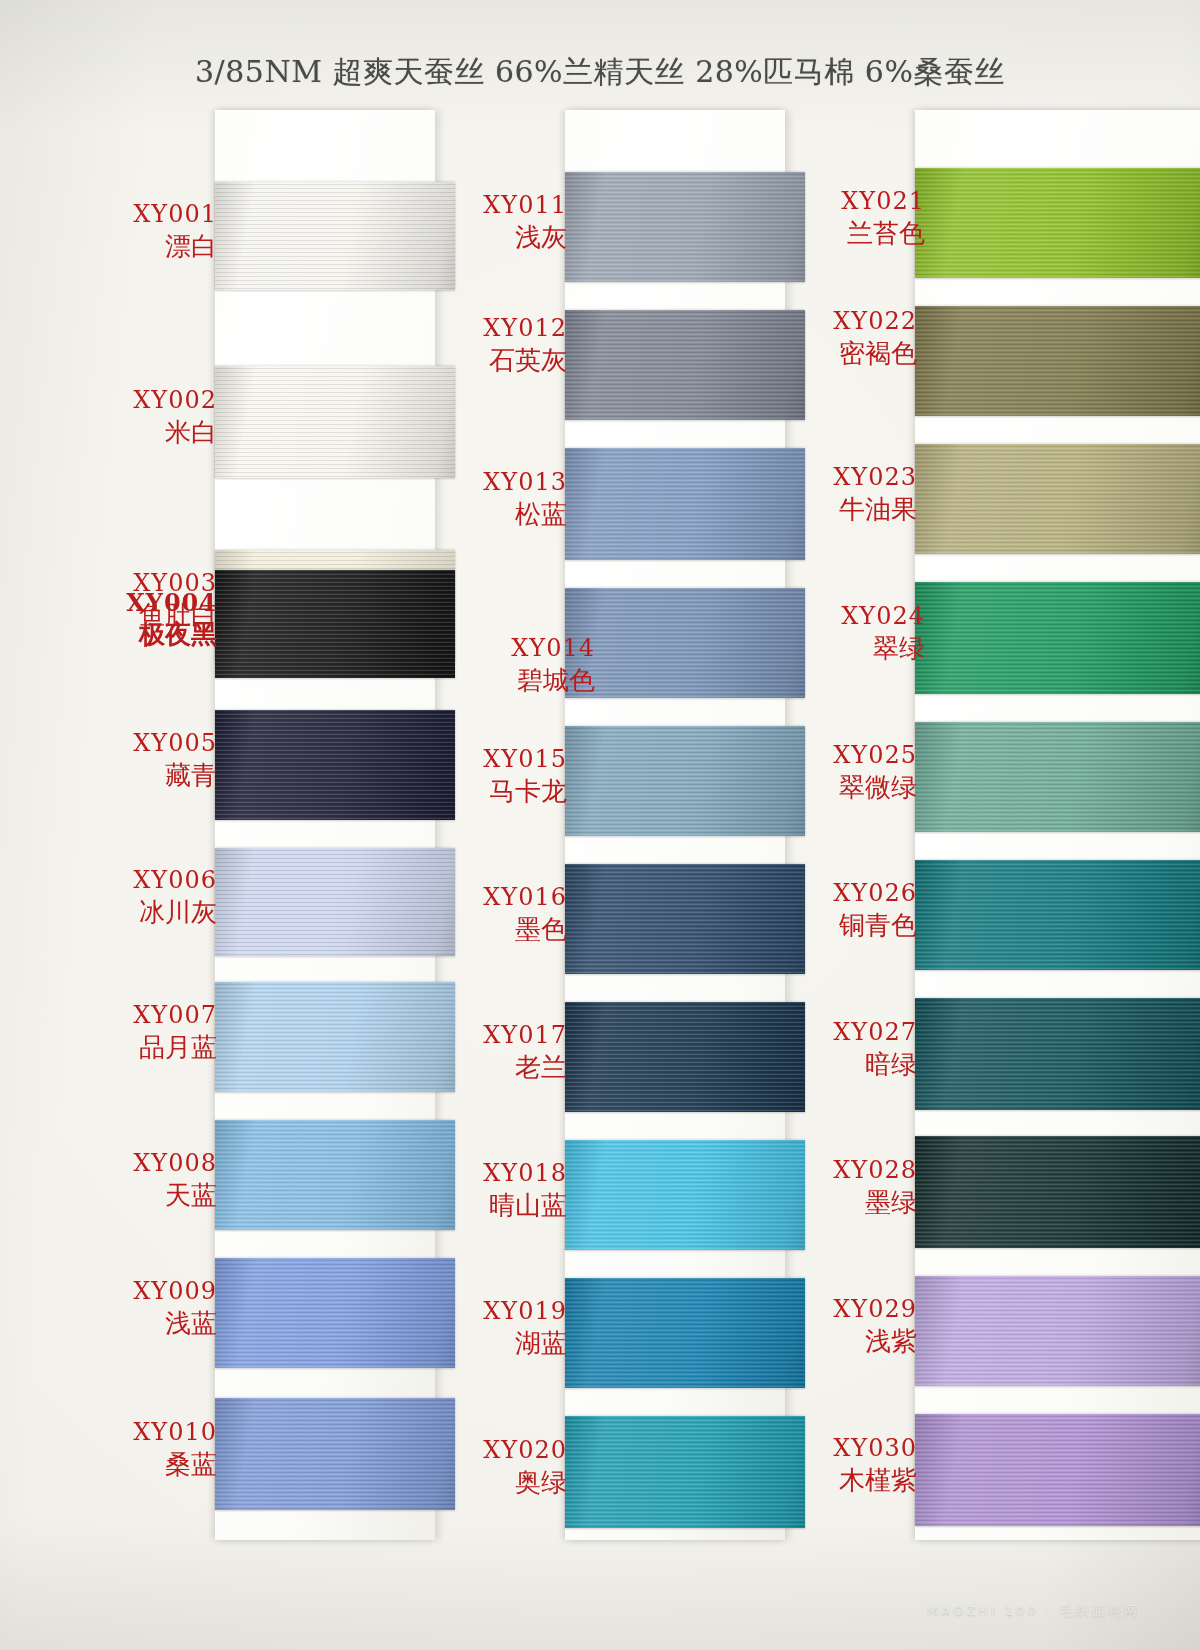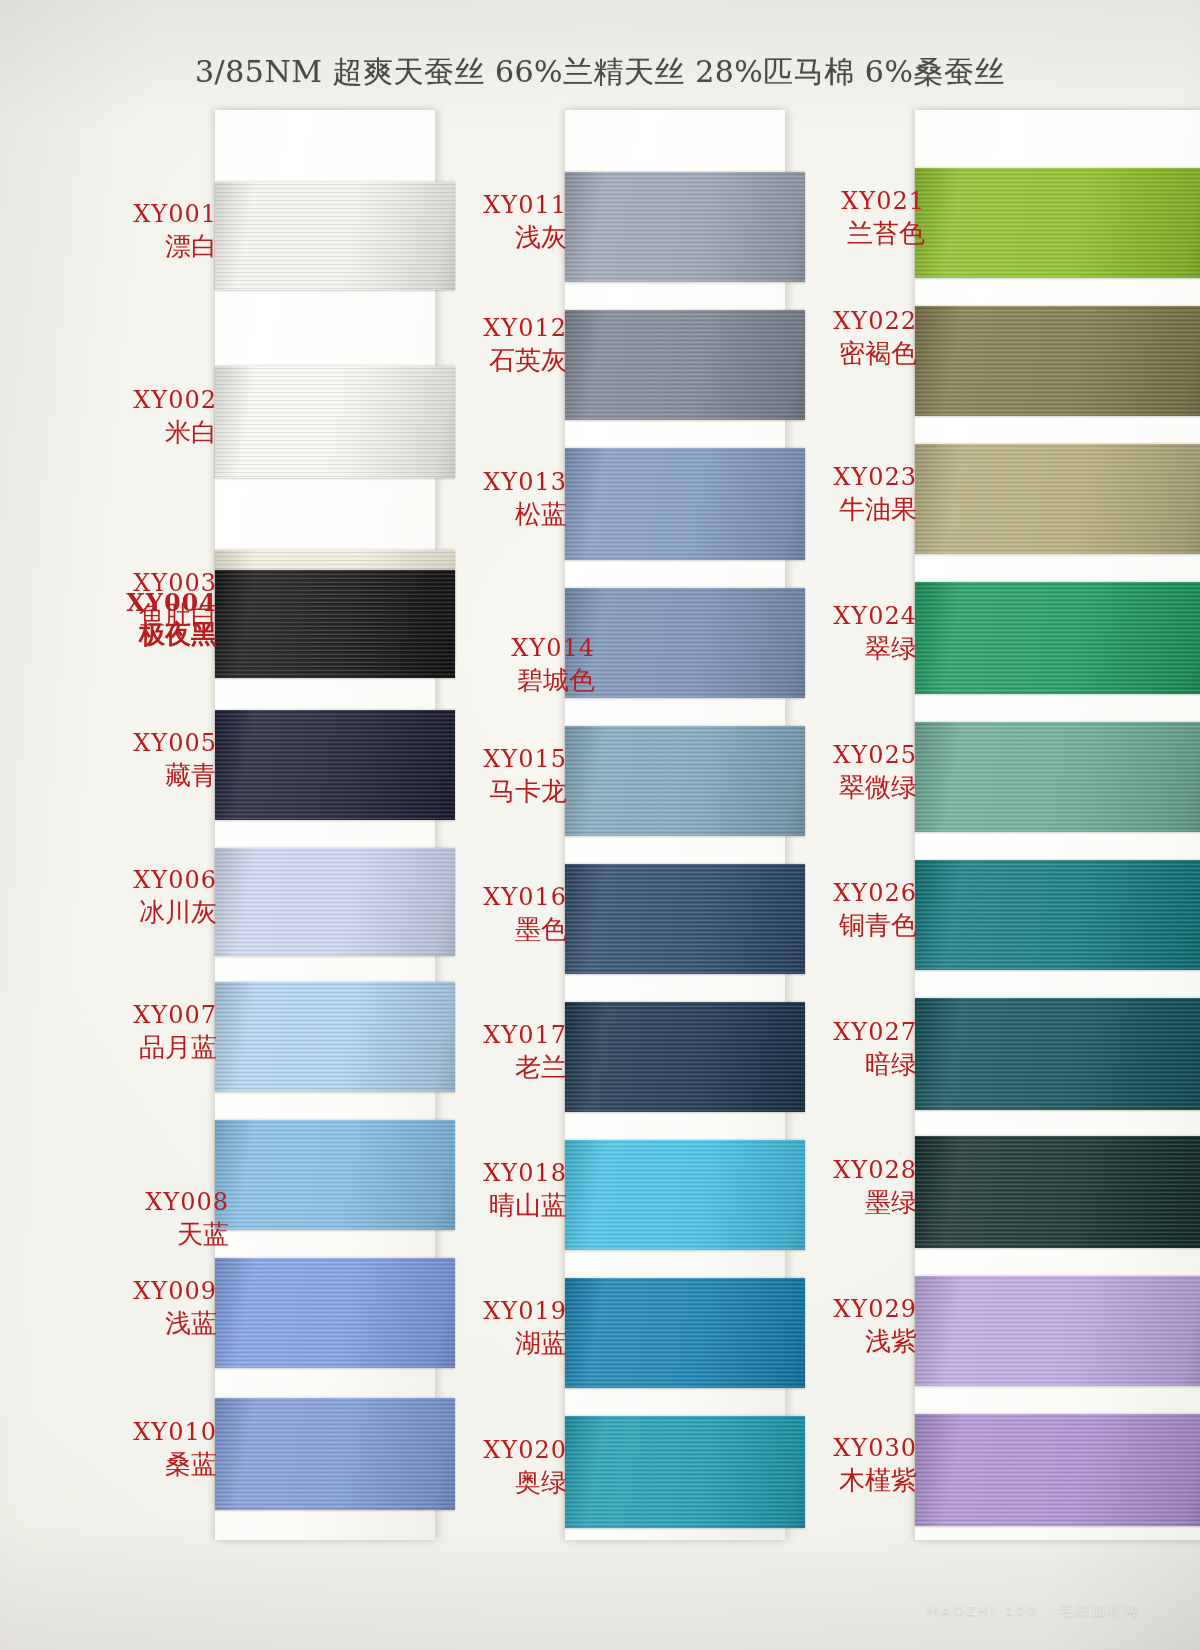--- a/index.html
+++ b/index.html
@@ -160,21 +160,21 @@
         <span class="name">藏青</span>
       </div>
       <div class="label" style="top: 758px;">
         <span class="code">XY006</span>
         <span class="name">冰川灰</span>
       </div>
       <div class="label" style="top: 893px;">
         <span class="code">XY007</span>
         <span class="name">品月蓝</span>
       </div>
-      <div class="label" style="top: 1080px; margin-left: 12px;">
+      <div class="label" style="top: 1041px;">
         <span class="code">XY008</span>
         <span class="name">天蓝</span>
       </div>
       <div class="label" style="top: 1169px;">
         <span class="code">XY009</span>
         <span class="name">浅蓝</span>
       </div>
       <div class="label" style="top: 1310px;">
         <span class="code">XY010</span>
         <span class="name">桑蓝</span>
@@ -260,21 +260,21 @@
         <span class="name">兰苔色</span>
       </div>
       <div class="label" style="top: 199px;">
         <span class="code">XY022</span>
         <span class="name">密褐色</span>
       </div>
       <div class="label" style="top: 355px;">
         <span class="code">XY023</span>
         <span class="name">牛油果</span>
       </div>
-      <div class="label" style="top: 494px;">
+      <div class="label" style="top: 494px; padding-left: 8px;">
         <span class="code">XY024</span>
         <span class="name">翠绿</span>
       </div>
       <div class="label" style="top: 633px;">
         <span class="code">XY025</span>
         <span class="name">翠微绿</span>
       </div>
       <div class="label" style="top: 771px;">
         <span class="code">XY026</span>
         <span class="name">铜青色</span>

